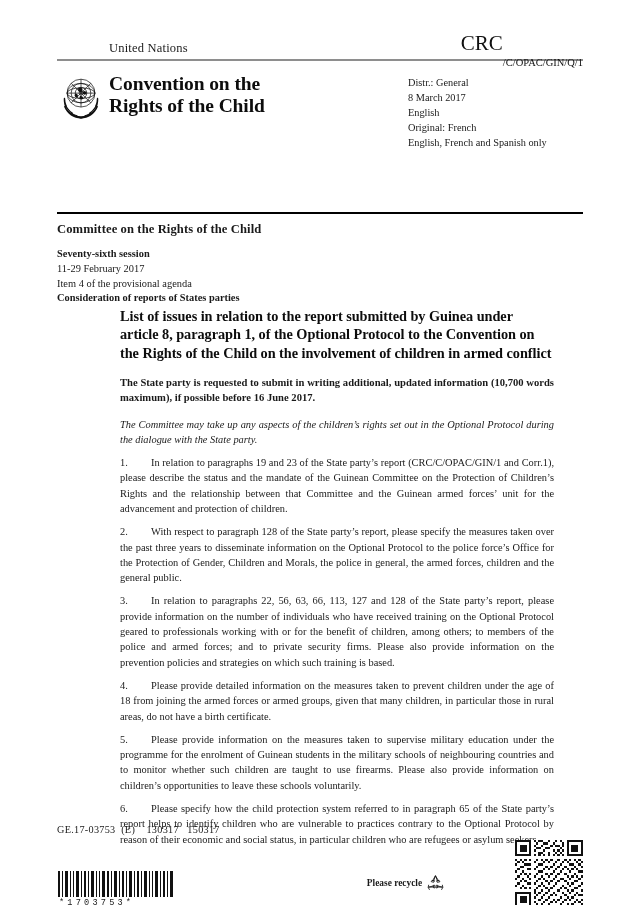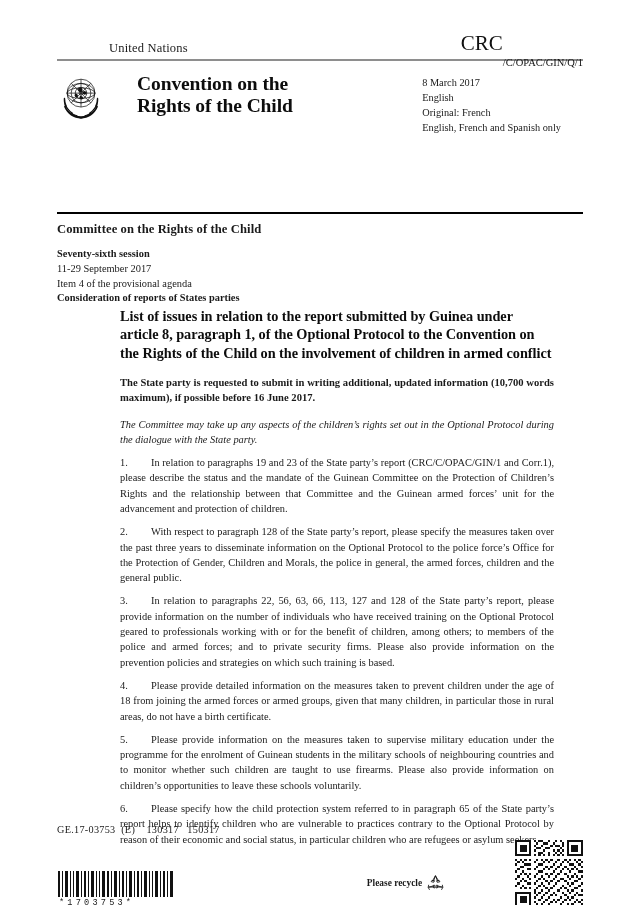--- a/index.html
+++ b/index.html
@@ -63,21 +63,20 @@
     height: 2px;
     background: #8e8e8e;
     margin-top: 3px;
     width: 526px;
   }
 
   .header-body {
     display: flex;
     margin-top: 9px;
     align-items: flex-start;
-    gap: 28px;
   }
   .emblem {
     width: 52px;
     min-width: 52px;
     padding-top: 2px;
   }
   .emblem svg { display: block; }
 
   .conv-title {
     font-size: 19.5px;
@@ -269,35 +268,36 @@
           </g>
         </svg>
       </div>
 
       <div class="conv-title">
         <div>Convention on the</div>
         <div>Rights of the Child</div>
       </div>
 
       <div class="distr">
+        <div>Distr.: General</div>
         <div>8 March 2017</div>
         <div>English</div>
         <div>Original: French</div>
         <div>English, French and Spanish only</div>
       </div>
 
     </div>
   </div>
 
   <div class="rule-thick"></div>
 
   <div class="committee">
     <div class="committee-name">Committee on the Rights of the Child</div>
     <div class="committee-session">Seventy-sixth session</div>
-    <div class="committee-line">11-29 September 2017</div>
+    <div class="committee-line">11-29 February 2017</div>
     <div class="committee-line">Item 4 of the provisional agenda</div>
     <div class="committee-consideration">Consideration of reports of States parties</div>
   </div>
 
   <div class="body-block">
 
     <div class="doc-title">List of issues in relation to the report submitted by Guinea under article 8, paragraph 1, of the Optional Protocol to the Convention on the Rights of the Child on the involvement of children in armed conflict</div>
 
     <div class="lead">The State party is requested to submit in writing additional, updated information (10,700 words maximum), if possible before 16 June 2017.</div>
 

